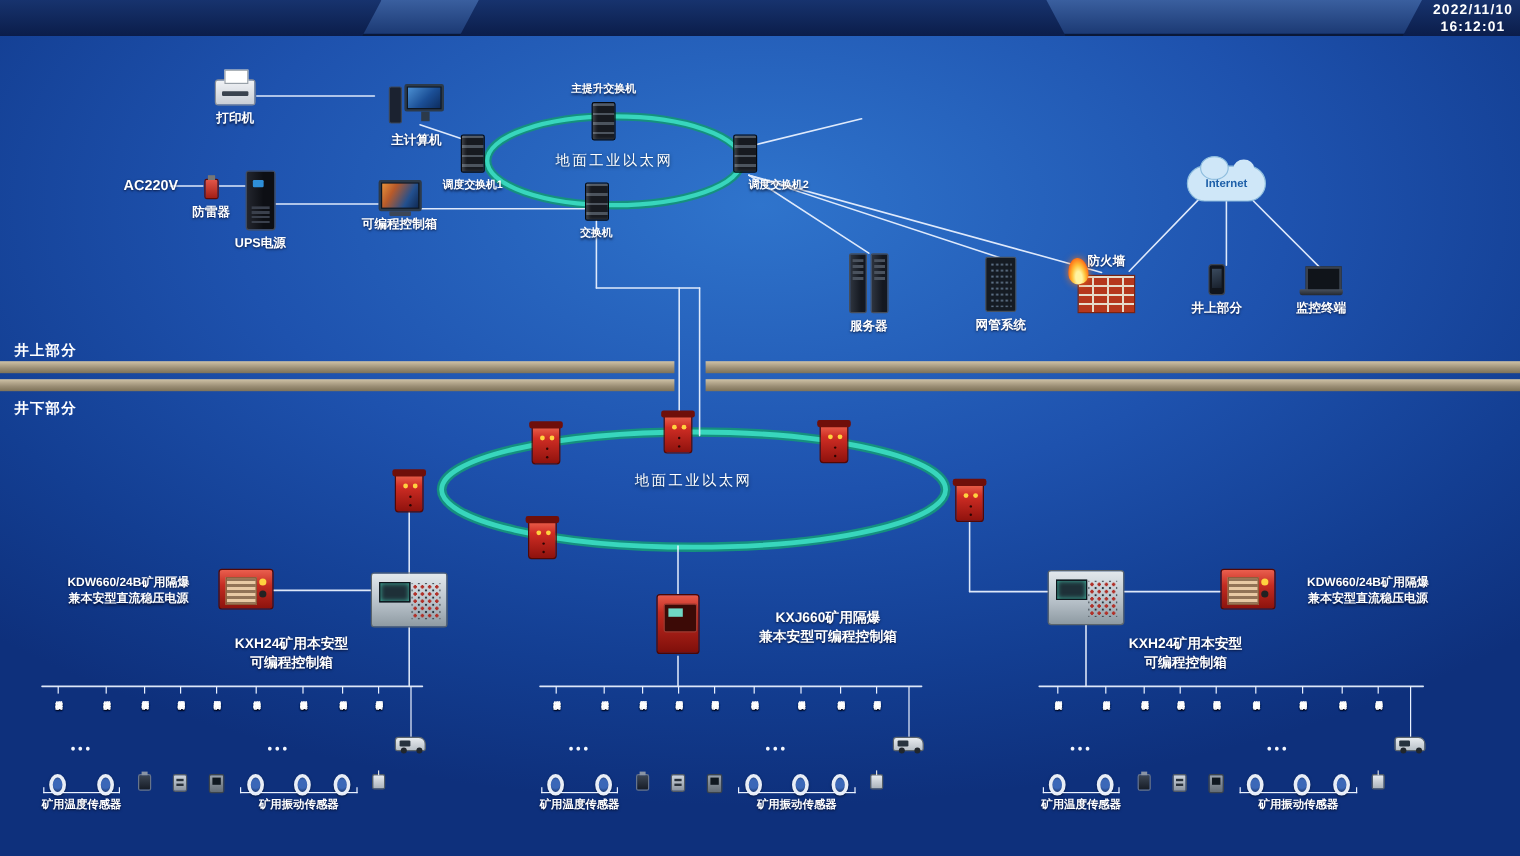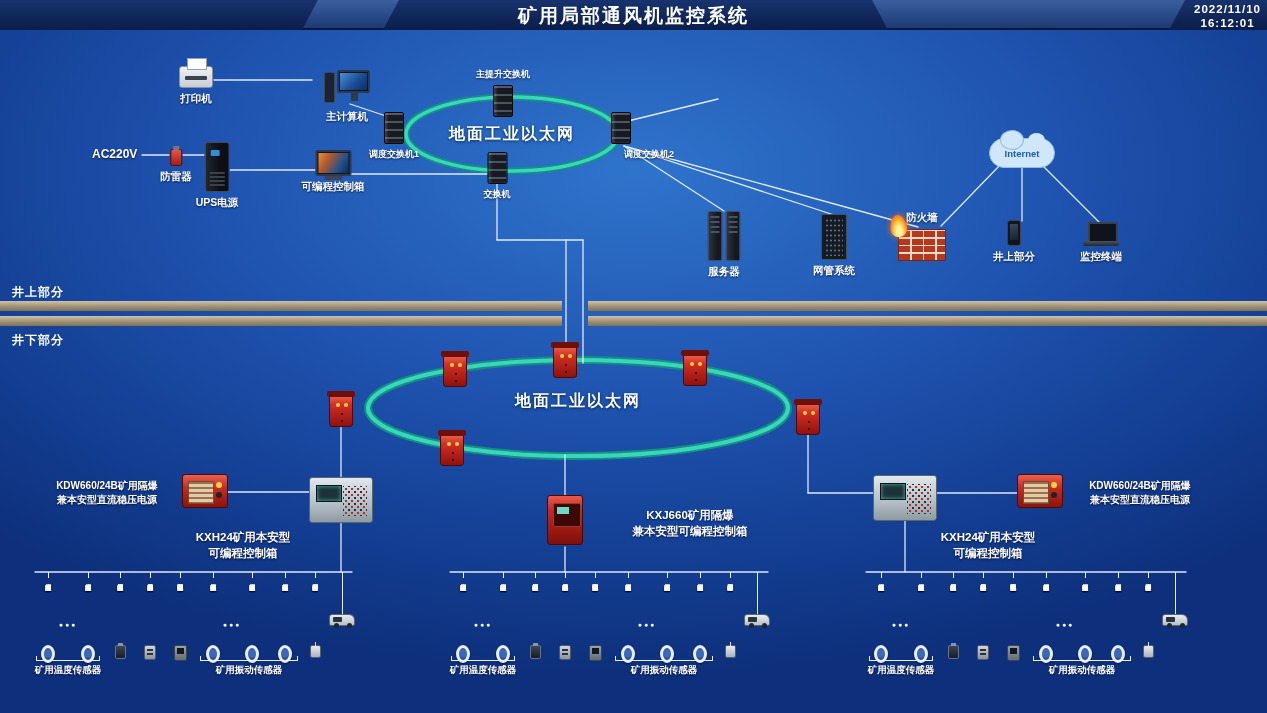--- a/index.html
+++ b/index.html
@@ -17,21 +17,21 @@
 .company{color:#fff;font-size:14px;font-weight:bold;letter-spacing:1px}
 .apptitle{position:absolute;left:50%;top:3px;transform:translateX(-50%);color:#fff;font-size:19px;font-weight:bold;letter-spacing:2px;z-index:2;white-space:nowrap}
 .datetime{position:absolute;right:6px;top:2px;text-align:center;color:#fff;font-size:11.5px;font-weight:bold;line-height:1.25;letter-spacing:1px;z-index:2}
 
 .wires{position:absolute;left:0;top:0;z-index:1}
 .node{position:absolute;z-index:2;display:flex;flex-direction:column;align-items:center;gap:4px;transform:translateX(-50%)}
 .nlabel{color:#fff;font-size:10.5px;font-weight:bold;white-space:nowrap;text-shadow:0 1px 2px rgba(0,0,20,.7)}
 .nlabel.sm{font-size:9px}
 .plainlabel{position:absolute;color:#fff;font-weight:bold;font-size:12px;z-index:2;text-shadow:0 1px 2px rgba(0,0,20,.7);white-space:nowrap}
 .biglabel{position:absolute;transform:translateX(-50%);color:#fff;font-weight:bold;text-align:center;white-space:pre-line;z-index:2;line-height:1.35;text-shadow:0 1px 2px rgba(0,0,20,.75)}
-.ringlabel{position:absolute;transform:translate(-50%,-50%);color:#fff;font-weight:bold;font-size:16px;letter-spacing:2px;z-index:2;text-shadow:0 1px 3px rgba(0,30,50,.8);white-space:nowrap}
+.ringlabel{position:absolute;transform:translate(-50%,-50%);color:#fff;font-weight:normal;font-size:12px;letter-spacing:2px;z-index:2;text-shadow:0 1px 3px rgba(0,30,50,.8);white-space:nowrap}
 .seclabel{position:absolute;color:#fff;font-weight:bold;font-size:12px;z-index:3;letter-spacing:1px}
 .bar{position:absolute;height:10px;background:linear-gradient(180deg,#cfc2a6,#9a8d74 60%,#7e7258);z-index:2}
 
 .ico{position:relative}
 .printer{width:34px;height:22px;background:linear-gradient(180deg,#f0f2f5,#c9ced6);border:1px solid #8a9099;border-radius:3px}
 .printer::before{content:"";position:absolute;left:7px;top:-9px;width:18px;height:10px;background:#fff;border:1px solid #98a0a8}
 .printer::after{content:"";position:absolute;left:5px;top:9px;width:22px;height:4px;background:#39424e;border-radius:1px}
 .pc{width:46px;height:36px}
 .pc .tow{position:absolute;left:0;top:2px;width:11px;height:31px;background:#1b2230;border:1px solid #3c4656;border-radius:2px}
 .pc .mon{position:absolute;right:0;top:0;width:33px;height:23px;background:#0d1724;border:2px solid #2c3a4a;border-radius:2px}
@@ -141,41 +141,40 @@
       <path d="M450,572 H768"></path>
       <path d="M866,572 H1186"></path>
     </g>
   </g>
 </svg>
 
 <header>
   <div class="hpanel hp-left"></div>
   <div class="hpanel hp-mid"></div>
   <div class="hpanel hp-right"></div>
-  <div class="apptitle">矿用局部通风机监控系统</div>
   <div class="datetime">
     <div>2022/11/10</div>
     <div>16:12:01</div>
   </div>
 </header>
 
 <div class="node" style="left:196px;top:66px">
   <div class="ico printer"></div>
   <div class="nlabel">打印机</div>
 </div>
 
 <div class="node" style="left:347px;top:70px">
   <div class="ico pc">
         <i class="tow"></i>
         <i class="mon"></i>
       </div>
   <div class="nlabel">主计算机</div>
 </div>
 
-<div class="plainlabel" style="left:92px;top:147px">AC220V</div>
+<div class="plainlabel" style="left:103px;top:147px">AC220V</div>
 
 <div class="node" style="left:176px;top:149px">
   <div class="ico arrester"></div>
   <div class="nlabel">防雷器</div>
 </div>
 
 <div class="node" style="left:217px;top:142px">
   <div class="ico ups"></div>
   <div class="nlabel">UPS电源</div>
 </div>

